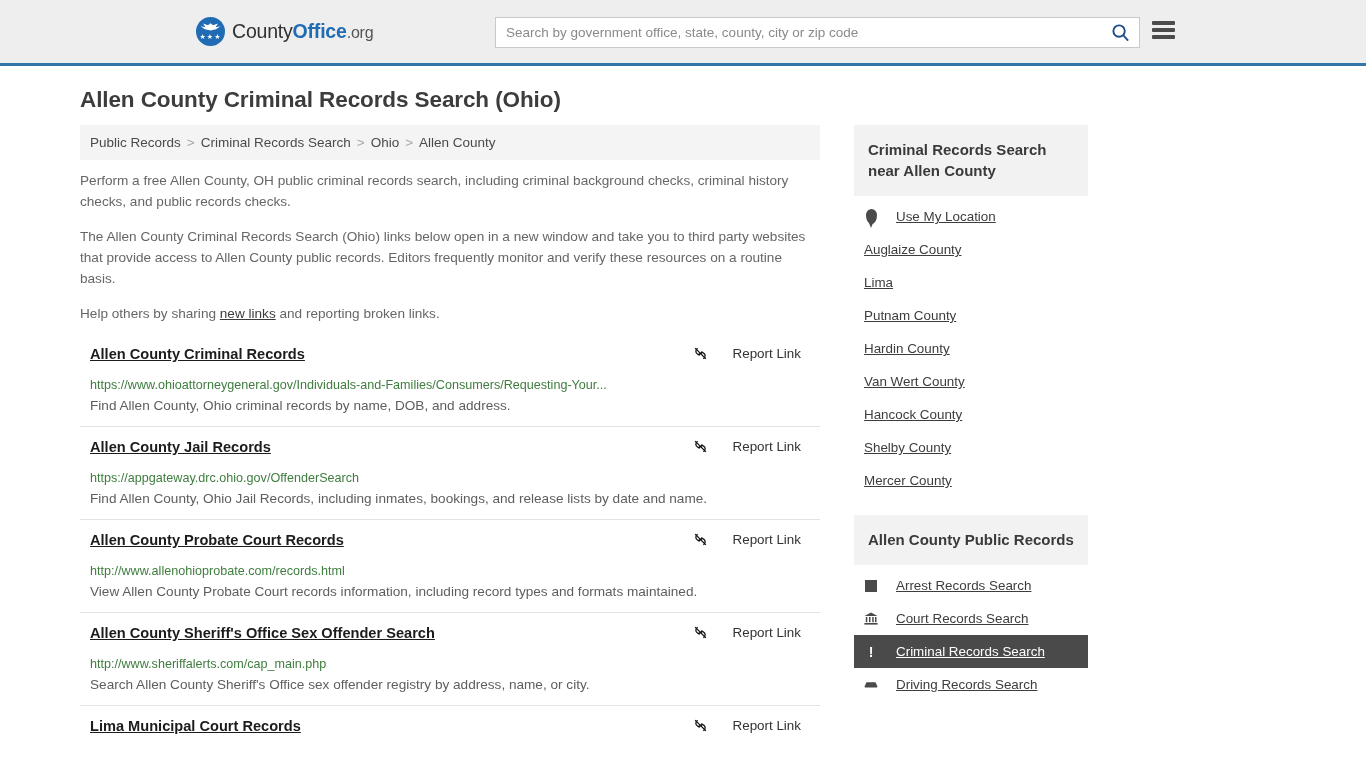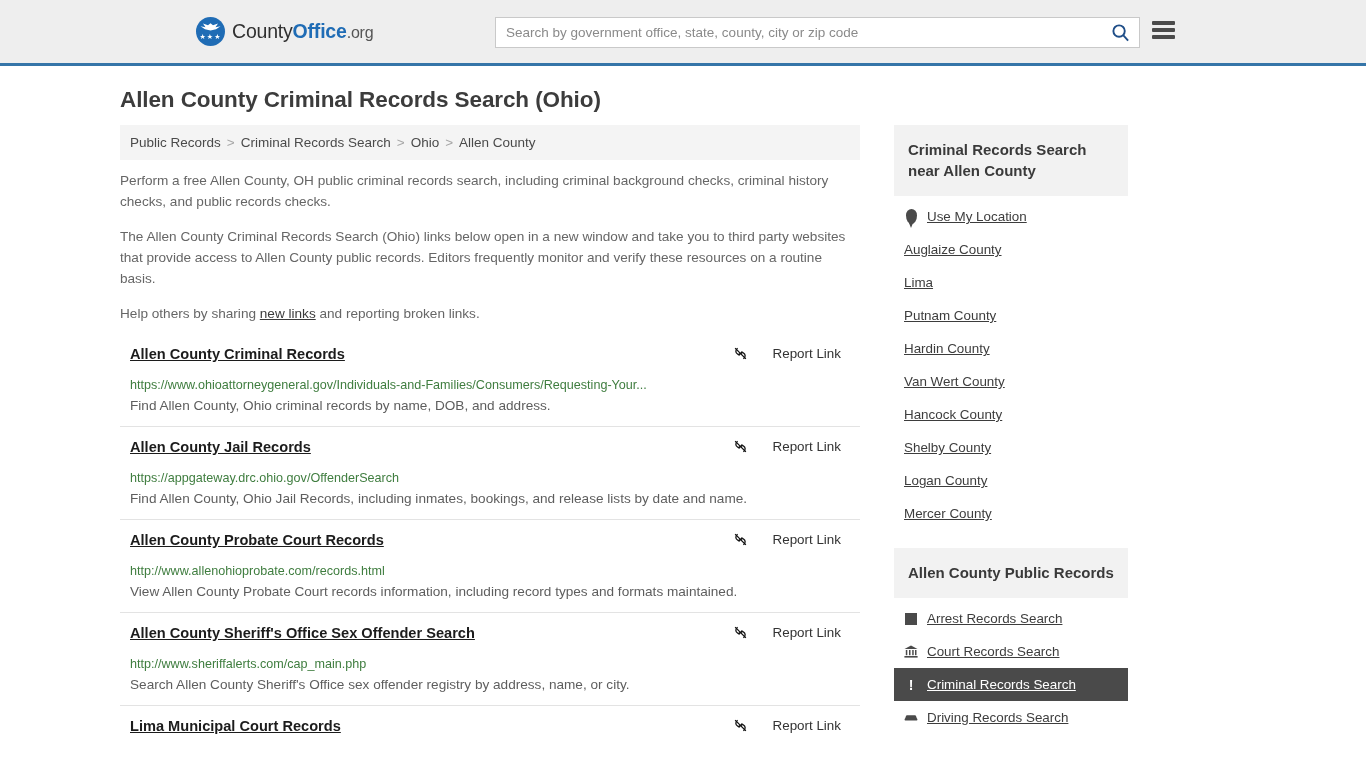--- a/index.html
+++ b/index.html
@@ -98,21 +98,21 @@
     display: flex; flex-direction: column; justify-content: space-between;
   }
   .hamburger span {
     display: block; height: 3.6px; width: 100%;
     background: #4b4b4b; border-radius: 1px;
   }
 
   
   .page {
     width: 1196px;
-    padding: 0 196px 0 120px;
+    padding: 0 196px 0 80px;
   }
   .page-title {
     font-size: 22.5px;
     font-weight: bold;
     color: #3c3c3c;
     margin: 21px 0 12px 0;
     letter-spacing: -0.1px;
   }
   .columns {
     display: flex;
@@ -201,21 +201,21 @@
     padding: 14px 14px 15px 14px;
     font-size: 15px;
     font-weight: bold;
     color: #3a3a3a;
     line-height: 21px;
   }
   .side-list { padding: 4px 0 0 0; }
   .side-item {
     display: flex;
     align-items: center;
-    gap: 9px;
+    gap: 18px;
     padding: 9px 10px 9px 10px;
     font-size: 13.4px;
   }
   .side-item a, .side-item .lbl {
     color: #3d3d3d;
     text-decoration: underline;
     cursor: pointer;
   }
   .side-item.active {
     background: #4a4a4a;
@@ -414,23 +414,20 @@
         <div class="side-item">
           <span class="lbl">Van Wert County</span>
         </div>
         <div class="side-item">
           <span class="lbl">Hancock County</span>
         </div>
         <div class="side-item">
           <span class="lbl">Shelby County</span>
         </div>
         <div class="side-item">
-          <span class="lbl">Logan County</span>
-        </div>
-        <div class="side-item">
           <span class="lbl">Mercer County</span>
         </div>
       </div>
 
       <div class="side-gap"></div>
 
       <div class="side-box-head">Allen County Public Records</div>
       <div class="side-list">
 
         <div class="side-item">

